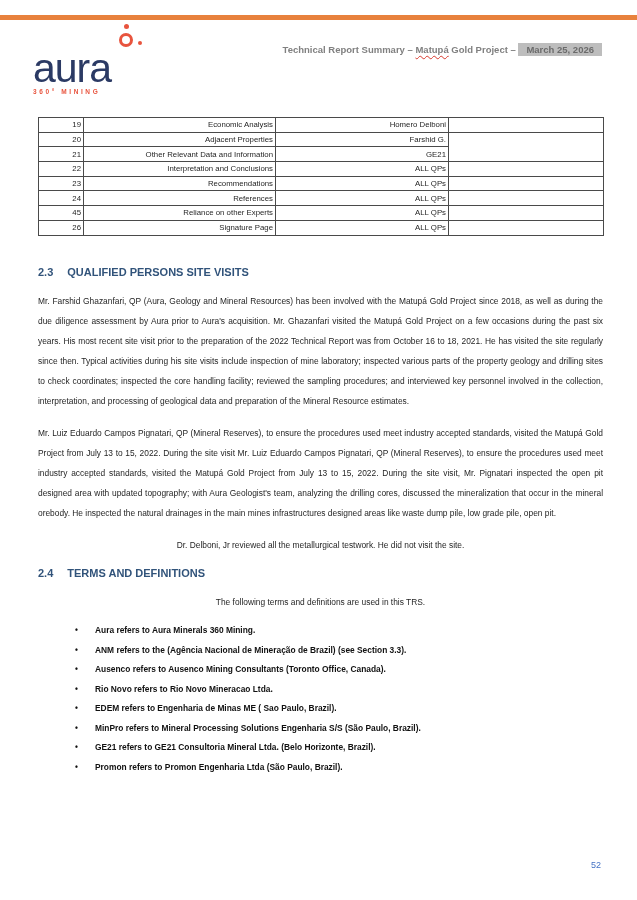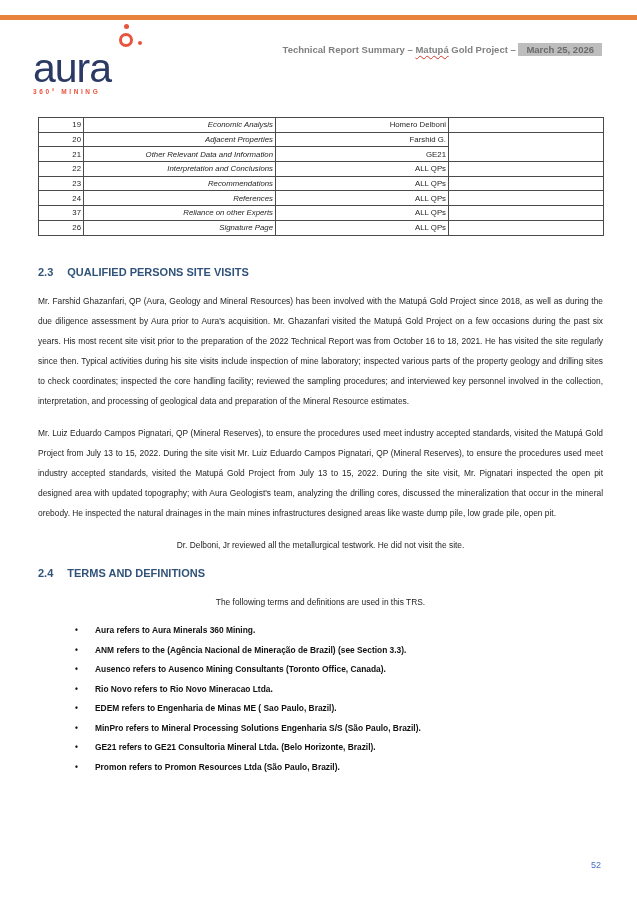--- a/index.html
+++ b/index.html
@@ -83,21 +83,21 @@
   .doc-table td {
     border: 1px solid #4A4A4A;
     height: 14.7px;
     font-size: 7.8px;
     text-align: right;
     vertical-align: middle;
     color: #1f1f1f;
     padding: 0 2px;
   }
   .col-num { width: 45px; }
-  .col-section { width: 192px; font-style: italic; }
+  .col-section { width: 192px; }
   .col-qp { width: 173px; }
   .col-notes { width: 155px; }
 
   
   .content {
     position: absolute; left: 38px; top: 266px;
     width: 565px;
   }
   .sec-heading {
     display: flex; gap: 14px;
@@ -181,21 +181,21 @@
       <td class="col-qp">ALL QPs</td>
       <td class="col-notes"></td>
     </tr>
     <tr>
       <td class="col-num">24</td>
       <td class="col-section">References</td>
       <td class="col-qp">ALL QPs</td>
       <td class="col-notes"></td>
     </tr>
     <tr>
-      <td class="col-num">37</td>
+      <td class="col-num">45</td>
       <td class="col-section">Reliance on other Experts</td>
       <td class="col-qp">ALL QPs</td>
       <td class="col-notes"></td>
     </tr>
     <tr>
       <td class="col-num">26</td>
       <td class="col-section">Signature Page</td>
       <td class="col-qp">ALL QPs</td>
       <td class="col-notes"></td>
     </tr>
@@ -242,20 +242,20 @@
     <li>
         <span class="bullet-marker">•</span>
         <span>MinPro refers to Mineral Processing Solutions Engenharia S/S (São Paulo, Brazil).</span>
       </li>
     <li>
         <span class="bullet-marker">•</span>
         <span>GE21 refers to GE21 Consultoria Mineral Ltda. (Belo Horizonte, Brazil).</span>
       </li>
     <li>
         <span class="bullet-marker">•</span>
-        <span>Promon refers to Promon Resources Ltda (São Paulo, Brazil).</span>
+        <span>Promon refers to Promon Engenharia Ltda (São Paulo, Brazil).</span>
       </li>
   </ul>
 
 
 </div>
 
 <div class="page-number">52</div>
 
 </body></html>

